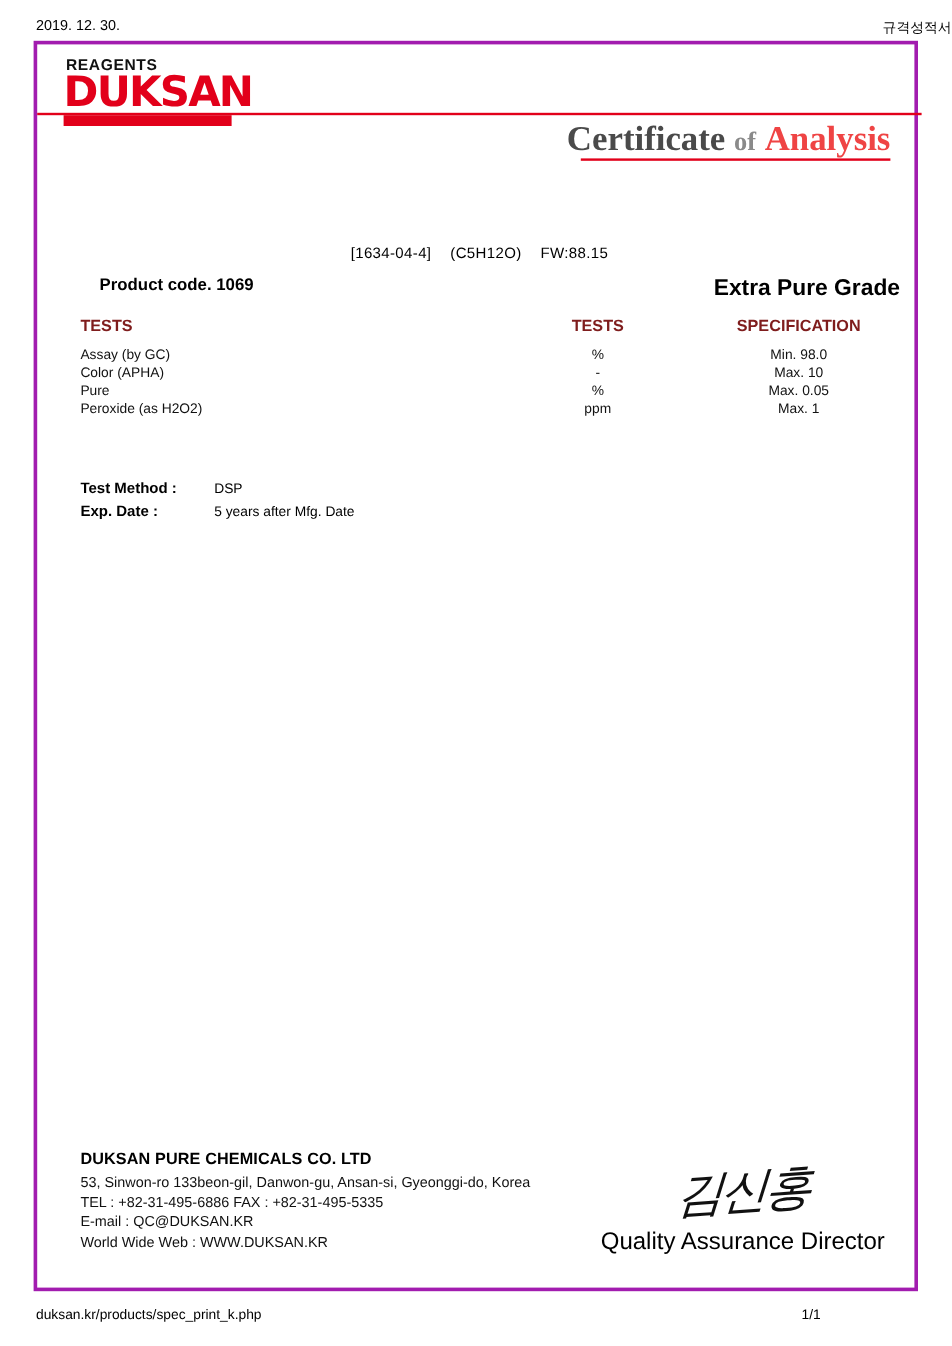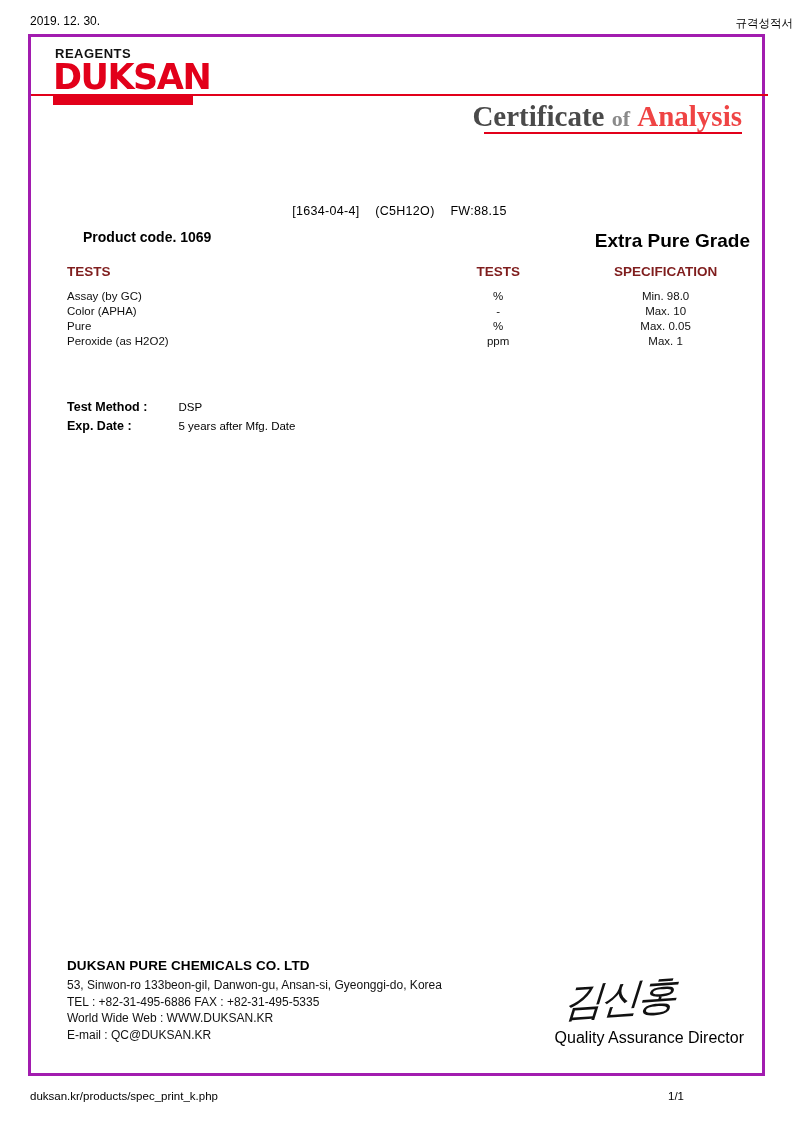--- a/index.html
+++ b/index.html
@@ -235,23 +235,22 @@
     font-family: "DejaVu Serif", serif;
     font-size: 40px;
     font-style: italic;
     color: #111;
     height: 60px;
     line-height: 62px;
     letter-spacing: -3px;
     transform: rotate(-4deg) skewX(-8deg);
   }
   .sign-title {
-    font-size: 16px;
+    font-size: 20px;
     margin-top: 2px;
-    text-align: right;
   }
 
   
   .print-footer {
     position: absolute;
     bottom: 16px;
     left: 0;
     width: 714px;
     height: 16px;
     font-size: 11.5px;
@@ -335,22 +334,22 @@
     <div class="meta-row">
       <span class="meta-label">Exp. Date :</span>
       <span class="meta-value">5 years after Mfg. Date</span>
     </div>
   </div>
 
   <div class="footer">
     <div class="company">DUKSAN PURE CHEMICALS CO. LTD</div>
     <div class="addr-line">53, Sinwon-ro 133beon-gil, Danwon-gu, Ansan-si, Gyeonggi-do, Korea</div>
     <div class="addr-line">TEL : +82-31-495-6886 FAX : +82-31-495-5335</div>
+    <div class="addr-line">E-mail : QC@DUKSAN.KR</div>
     <div class="addr-line">World Wide Web : WWW.DUKSAN.KR</div>
-    <div class="addr-line">E-mail : QC@DUKSAN.KR</div>
   </div>
 
   <div class="sign-block">
     <div class="signature">김신홍</div>
     <div class="sign-title">Quality Assurance Director</div>
   </div>
 
 </div>
 
 <div class="print-footer">

